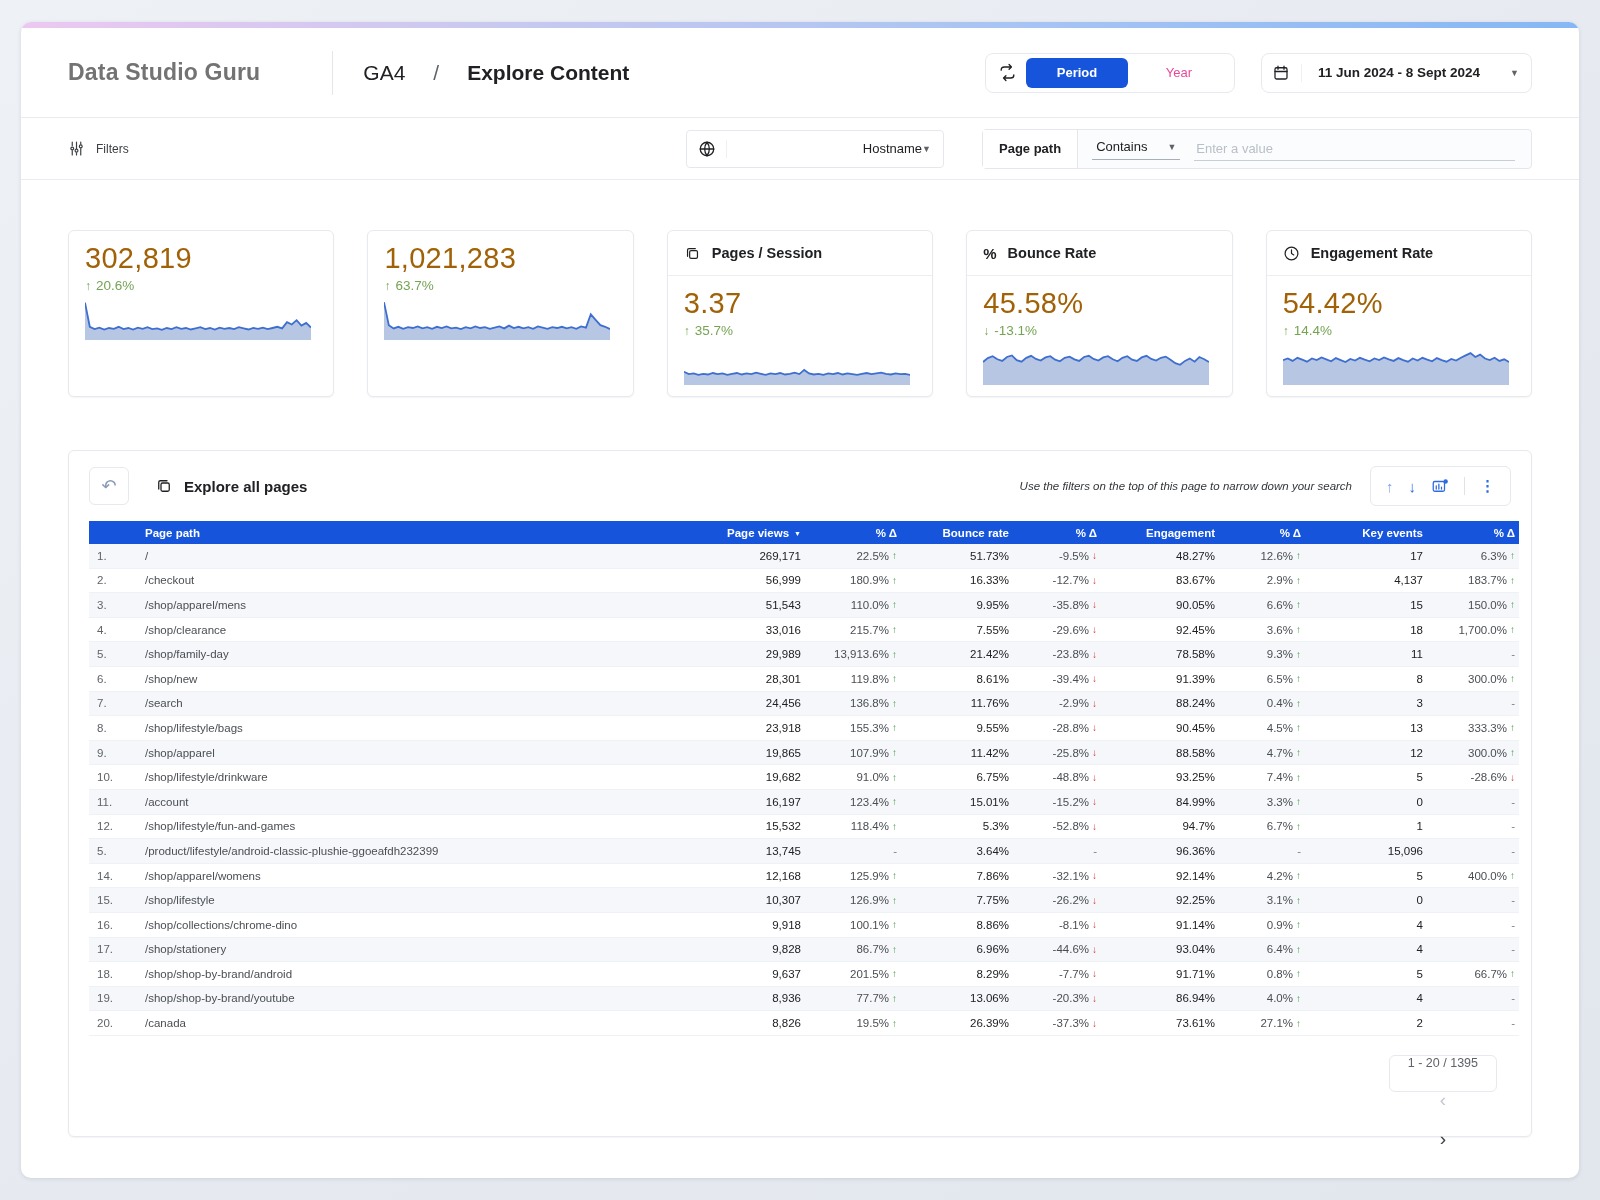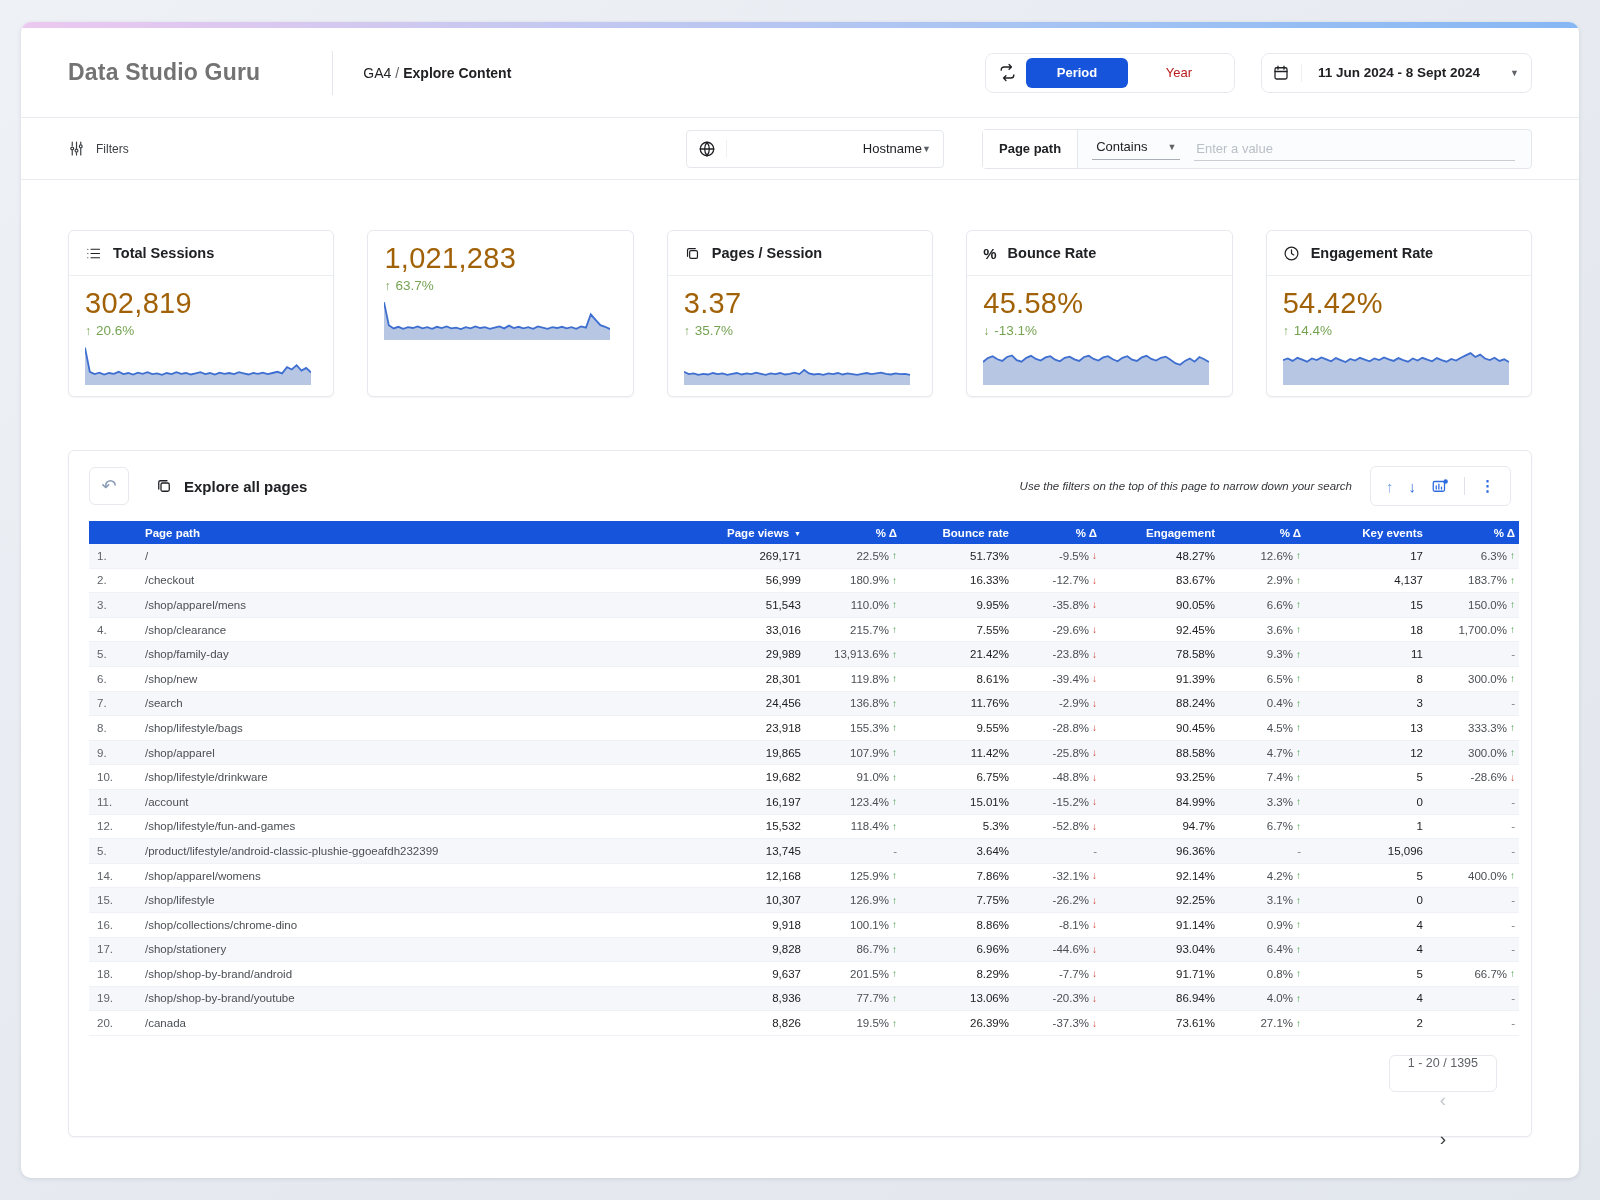--- a/index.html
+++ b/index.html
@@ -7,30 +7,30 @@
     background:linear-gradient(145deg,#eef1f6 0%,#e6eaf0 55%,#e2e6ed 100%);
     font-family:"Liberation Sans",sans-serif;color:#202124;}
   .page{position:absolute;left:21px;top:22px;width:1558px;height:1156px;background:#fff;
     border-radius:10px;box-shadow:0 1px 4px rgba(60,70,90,.14);overflow:hidden;}
   .grad{height:6px;background:linear-gradient(90deg,var(--header-gradient-start,#ecc8f0) 0%,#c9c9f0 30%,#a6c4f3 65%,var(--header-gradient-end,#86b7f4) 100%);}
 
   
   .hdr{display:flex;align-items:center;height:90px;padding:0 47px;border-bottom:1px solid #e8ebef;}
   .brand{font-size:23px;font-weight:800;letter-spacing:.2px;color:#737373;}
   .vdiv{width:1px;height:44px;background:#e3e6ea;margin:0 30px 0 72px;}
-  .crumb{font-size:14px;display:flex;align-items:baseline;gap:4px;}
+  .crumb{font-size:21px;display:flex;align-items:baseline;gap:28px;}
   .crumb .root{font-weight:400;}
   .crumb .sep{color:#5f6368;}
   .crumb .pg{font-weight:700;}
   .spacer{flex:1;}
   .tgl{display:flex;align-items:center;border:1px solid #e6e9ed;border-radius:8px;background:#fff;height:40px;padding:0 4px;}
   .tgl .ric{width:36px;display:flex;justify-content:center;color:#202124;}
   .pill{width:102px;height:30px;border-radius:6px;display:flex;align-items:center;justify-content:center;font-size:13px;cursor:pointer;}
   .pill.active{background:var(--accent-blue,#1554db);color:#fff;font-weight:700;}
-  .pill.inactive{color:#b91c1c;}
+  .pill.inactive{color:#ec4899;}
   .dateg{display:flex;align-items:center;border:1px solid #e6e9ed;border-radius:8px;height:40px;margin-left:26px;background:#fff;}
   .dateg .cic{width:40px;display:flex;justify-content:center;border-right:1px solid #eef0f3;}
   .datetxt{font-size:13.5px;font-weight:700;padding:0 30px 0 16px;}
   .caret{color:#5f6368;font-size:9px;padding-right:12px;}
 
   
   .fbar{display:flex;align-items:center;height:62px;padding:0 47px;border-bottom:1px solid #e8ebef;}
   .flabel{display:flex;gap:11px;align-items:center;font-size:12px;color:#3c4043;cursor:pointer;}
   .hostsel{display:flex;align-items:center;width:258px;height:38px;border:1px solid #e4e7eb;border-radius:4px;background:#fff;cursor:pointer;}
   .hostsel .gic{width:40px;display:flex;justify-content:center;border-right:1px solid #eef0f3;color:#202124;}
@@ -153,28 +153,20 @@
       <span class="opsel">
         <span>Contains</span>
         <span class="caret">▼</span>
       </span>
       <input class="ppinput" type="text" placeholder="Enter a value" style="">
     </div>
   </div>
 
   <div class="kpis" id="kpiRow">
       <div class="kpi">
-        <div class="kpi-head">
-          <span class="kpi-ic">
-            <svg class="lic" width="17" height="17" viewBox="0 0 24 24">
-              <path d="M4 6h.01M4 12h.01M4 18h.01M8.5 6h12M8.5 12h12M8.5 18h12"></path>
-            </svg>
-          </span>
-          <span class="kpi-title">Total Sessions</span>
-        </div>
         <div class="kpi-body">
           <div class="kpi-value">302,819</div>
           <div class="kpi-delta">
             <span class="a">↑</span>
             <span>20.6%</span>
           </div>
           <svg width="226" height="42" class="spark">
             <polygon points="0.0,4.6 4.8,28.8 9.6,31.1 14.4,29.6 19.2,31.5 24.0,30.0 28.9,30.8 33.7,28.8 38.5,31.1 43.3,30.0 48.1,31.5 52.9,29.6 57.7,30.8 62.5,29.2 67.3,31.1 72.1,30.4 76.9,31.9 81.7,30.0 86.6,31.1 91.4,29.2 96.2,30.8 101.0,30.0 105.8,31.5 110.6,30.4 115.4,29.2 120.2,31.1 125.0,30.0 129.8,31.5 134.6,29.6 139.4,30.8 144.3,30.0 149.1,31.1 153.9,29.2 158.7,30.4 163.5,31.5 168.3,30.0 173.1,30.8 177.9,29.6 182.7,31.1 187.5,30.0 192.3,28.8 197.1,30.4 202.0,24.1 206.8,26.5 211.6,22.2 216.4,27.6 221.2,24.9 226.0,29.6 226,42 0,42" fill="#aabdde" opacity="0.85"></polygon>
             <polyline points="0.0,4.6 4.8,28.8 9.6,31.1 14.4,29.6 19.2,31.5 24.0,30.0 28.9,30.8 33.7,28.8 38.5,31.1 43.3,30.0 48.1,31.5 52.9,29.6 57.7,30.8 62.5,29.2 67.3,31.1 72.1,30.4 76.9,31.9 81.7,30.0 86.6,31.1 91.4,29.2 96.2,30.8 101.0,30.0 105.8,31.5 110.6,30.4 115.4,29.2 120.2,31.1 125.0,30.0 129.8,31.5 134.6,29.6 139.4,30.8 144.3,30.0 149.1,31.1 153.9,29.2 158.7,30.4 163.5,31.5 168.3,30.0 173.1,30.8 177.9,29.6 182.7,31.1 187.5,30.0 192.3,28.8 197.1,30.4 202.0,24.1 206.8,26.5 211.6,22.2 216.4,27.6 221.2,24.9 226.0,29.6" fill="none" stroke="#3e6fd0" stroke-width="1.8"></polyline>
           </svg>

